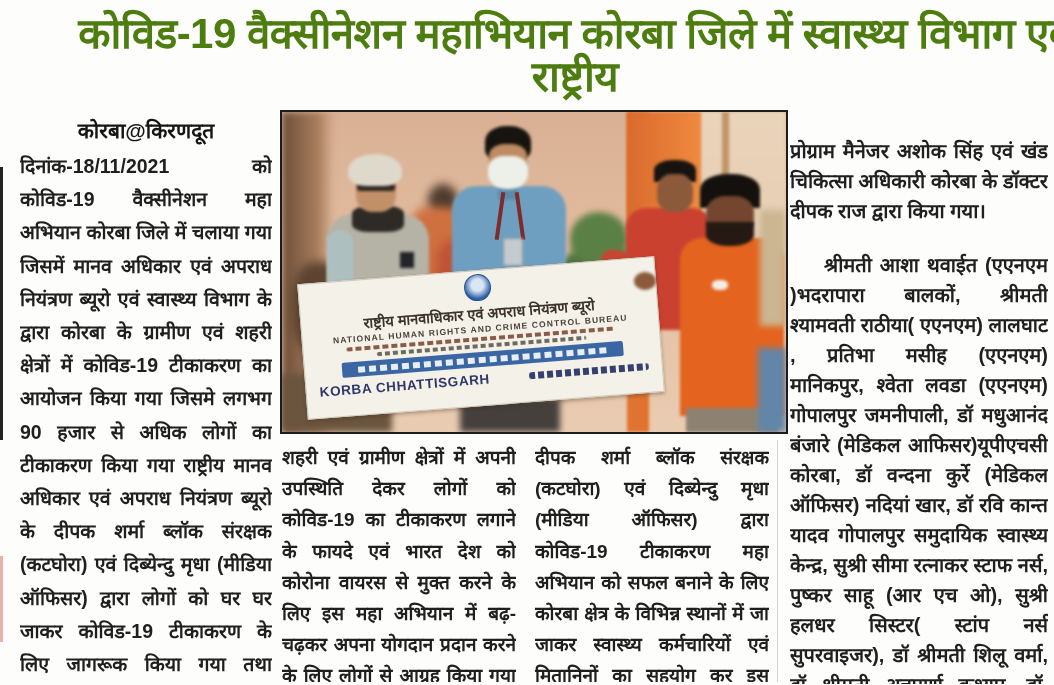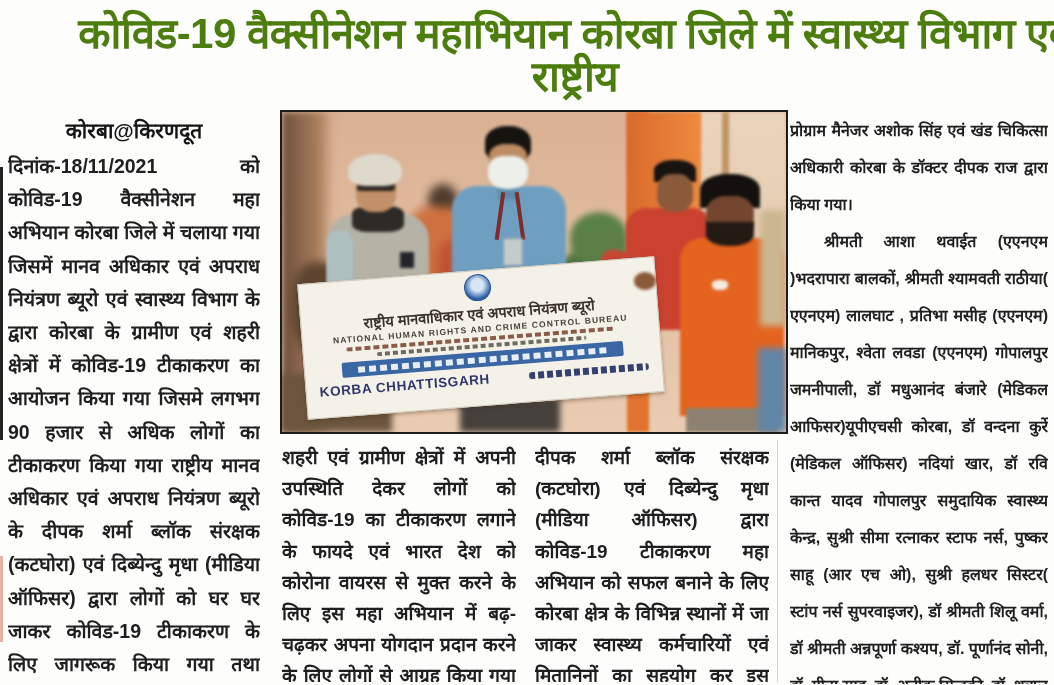--- a/index.html
+++ b/index.html
@@ -24,27 +24,27 @@
   .rule-right-faint{position:absolute;left:777px;top:440px;width:1px;height:242px;background:#d3d3d3;}
 
   
   .byline{
     width:100%;text-align:center;font-size:21px;font-weight:800;color:#151515;
     margin:0 0 4px 0;line-height:30px;
   }
   .bodytext{
     font-weight:700;color:#1f1f1f;text-align:justify;text-justify:inter-word;
   }
-  .col1{position:absolute;left:8px;top:116px;width:252px;height:566px;overflow:hidden;}
+  .col1{position:absolute;left:20px;top:116px;width:252px;height:566px;overflow:hidden;}
   .col1 .bodytext{font-size:19.5px;line-height:33.2px;}
   .col2{position:absolute;left:282px;top:442px;width:234px;height:240px;overflow:hidden;}
   .col3{position:absolute;left:535px;top:442px;width:234px;height:240px;overflow:hidden;}
   .col2 .bodytext,.col3 .bodytext{font-size:19px;line-height:31.2px;}
   .col4{position:absolute;left:790px;top:112px;width:258px;height:572px;overflow:hidden;}
-  .col4 .bodytext{font-size:16px;line-height:37px;}
+  .col4 .bodytext{font-size:20px;line-height:30px;margin-top:24px;}
   .indent{text-indent:34px;}
 
   
   .photo{
     position:absolute;left:280px;top:110px;width:508px;height:324px;
     border:2px solid #1c1c1c;box-sizing:border-box;background:#e2bca0;
   }
   .ph{position:absolute;}
   .photo-inner{position:absolute;inset:0;overflow:hidden;
     background:linear-gradient(180deg,#d9b093 0%,#e3bda1 45%,#e9ccb2 100%);}

